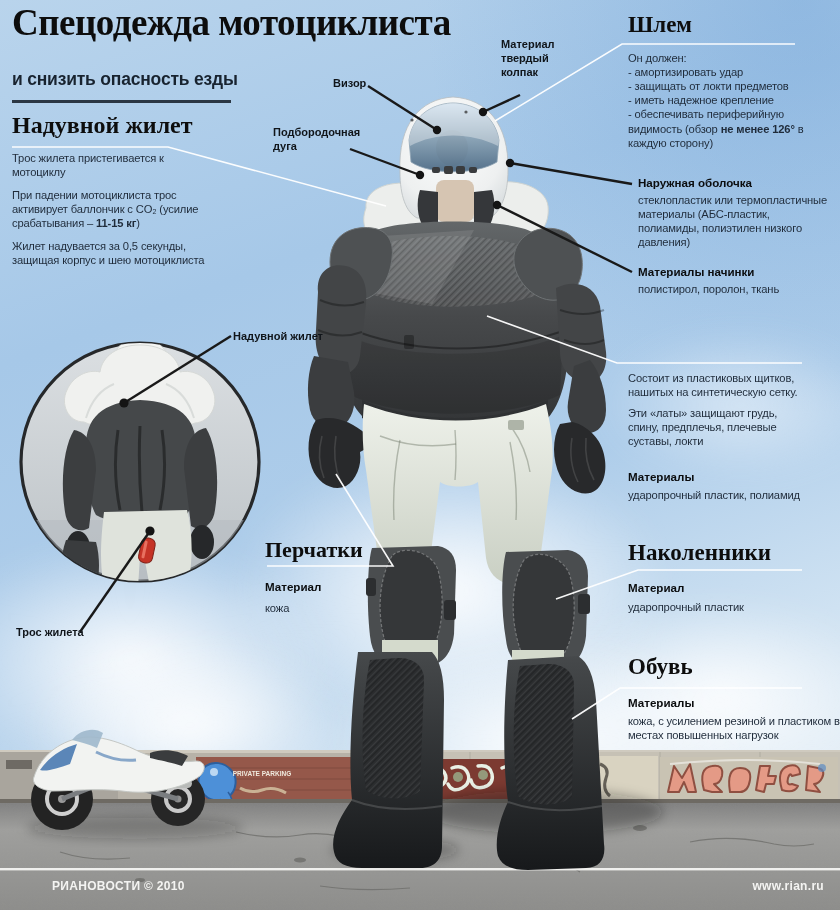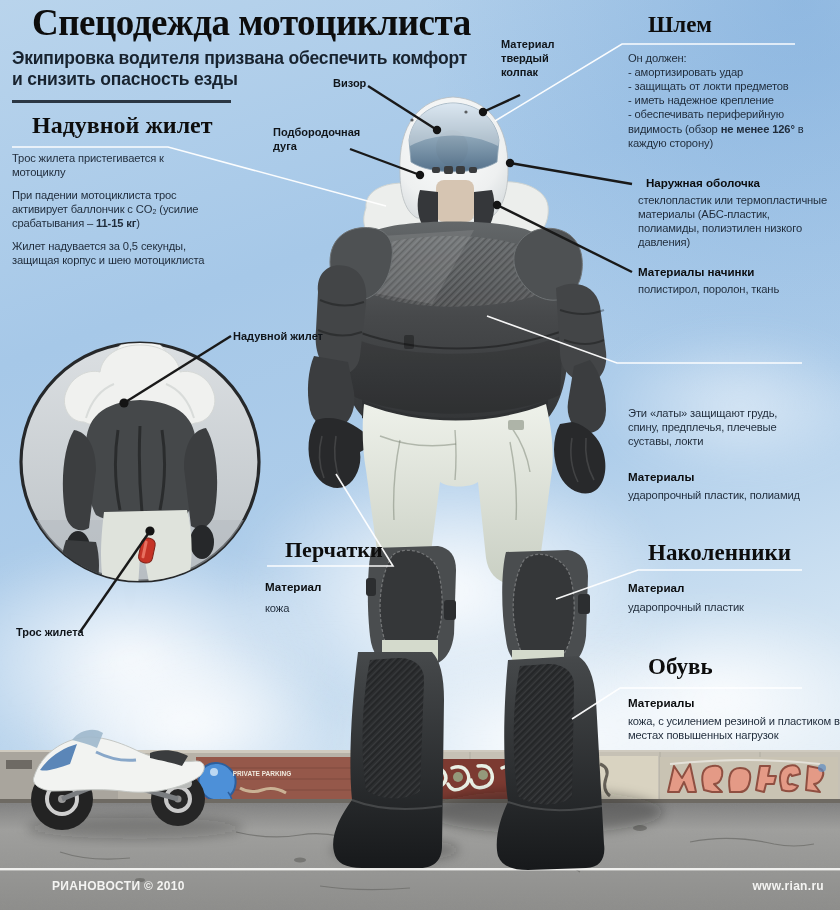--- a/index.html
+++ b/index.html
@@ -6,21 +6,21 @@
   .stage{position:relative;width:840px;height:910px;overflow:hidden;
          background:linear-gradient(160deg,#b9d4ec 0%,#a6c8e8 30%,#aecdea 55%,#cfe2f2 75%,#e2edf6 88%,#eaf1f7 100%);
          font-family:"Liberation Sans",sans-serif;}
   .abs{position:absolute;}
   .cloud{position:absolute;border-radius:50%;filter:blur(16px);background:radial-gradient(closest-side,rgba(255,255,255,.95),rgba(255,255,255,0));}
   .skytint{position:absolute;left:420px;top:0;width:420px;height:420px;
            background:radial-gradient(ellipse at 90% 0%,rgba(80,140,205,.28),rgba(80,140,205,0) 70%);}
   .body{font-size:11.2px;line-height:1.26;color:#1f2b3a;letter-spacing:-.15px;}
   .bold-label{font-weight:bold;font-size:11.6px;line-height:1.2;color:#0b0d0f;}
   .callout{font-weight:bold;font-size:11px;line-height:1.28;color:#10151a;}
-  .serif-h{font-family:"Liberation Serif","DejaVu Serif",serif;font-weight:bold;color:#0d0d0d;margin-left:20px;}
+  .serif-h{font-family:"Liberation Serif","DejaVu Serif",serif;font-weight:bold;color:#0d0d0d;}
   .h24{font-size:24px;} .h23{font-size:23px;} .h22{font-size:22px;}
   .title{font-size:37px;letter-spacing:-.5px;line-height:1.05;}
   .subtitle{font-weight:bold;font-size:17.5px;line-height:1.2;color:#18232f;letter-spacing:-.2px;}
   .rule{background:#2b3744;height:3px;width:219px;}
   .footer{font-weight:bold;font-size:12px;color:#f4f4f2;letter-spacing:.3px;margin-left:32px;}
   svg{display:block;}
   .nw{white-space:nowrap;}
 </style>
 </head>
 <body>
@@ -331,21 +331,20 @@
           <circle cx="497" cy="205" r="4.2"></circle>
         <circle cx="124" cy="403" r="4.6"></circle>
           <circle cx="150" cy="531" r="4.6"></circle>
       </g>
     </g>
   </svg>
 
   <div class="abs" style="left:0;top:0;width:840px;height:910px;z-index:2;">
 
     <div class="abs serif-h title" style="left:12px;top:4px;">Спецодежда мотоциклиста</div>
-    <div class="abs subtitle" style="left:12px;top:48px;">Экипировка водителя призвана обеспечить комфорт</div>
     <div class="abs subtitle" style="left:12px;top:69px;">и снизить опасность езды</div>
     <div class="abs rule" style="left:12px;top:100px;"></div>
 
     <div class="abs serif-h h24" style="left:12px;top:112px;">Надувной жилет</div>
     <div class="abs body" style="left:12px;top:151px;width:180px;">Трос жилета пристегивается к мотоциклу</div>
     <div class="abs body" style="left:12px;top:188px;width:205px;"><span>При падении мотоциклиста трос активирует баллончик с CO₂ (усилие срабатывания – </span><b>11-15 кг</b><span>)</span></div>
     <div class="abs body" style="left:12px;top:239px;width:215px;">Жилет надувается за 0,5 секунды, защищая корпус и шею мотоциклиста</div>
 
     <div class="abs callout nw" style="left:333px;top:76px;">Визор</div>
     <div class="abs callout" style="left:501px;top:37px;width:60px;">Материал твердый колпак</div>
@@ -353,26 +352,27 @@
 
     <div class="abs serif-h h23" style="left:628px;top:12px;">Шлем</div>
     <div class="abs body" style="left:628px;top:51px;width:182px;">
       <div>Он должен:</div>
       <div class="nw">- амортизировать удар</div>
       <div class="nw">- защищать от локти предметов</div>
       <div class="nw">- иметь надежное крепление</div>
       <div><span>- обеспечивать периферийную видимость (обзор </span><b>не менее 126°</b><span> в каждую сторону)</span></div>
     </div>
 
-    <div class="abs bold-label" style="left:638px;top:176px;margin-left:8px;">Наружная оболочка</div>
+    <div class="abs bold-label" style="left:638px;top:176px;">Наружная оболочка</div>
     <div class="abs body" style="left:638px;top:193px;width:195px;">стеклопластик или термопластичные материалы (АБС-пластик, полиамиды, полиэтилен низкого давления)</div>
 
     <div class="abs bold-label" style="left:638px;top:265px;">Материалы начинки</div>
     <div class="abs body" style="left:638px;top:282px;width:190px;">полистирол, поролон, ткань</div>
 
+    <div class="abs body" style="left:628px;top:371px;width:190px;">Состоит из пластиковых щитков, нашитых на синтетическую сетку.</div>
     <div class="abs body" style="left:628px;top:406px;width:180px;">Эти «латы» защищают грудь, спину, предплечья, плечевые суставы, локти</div>
     <div class="abs bold-label" style="left:628px;top:470px;">Материалы</div>
     <div class="abs body" style="left:628px;top:488px;width:200px;">ударопрочный пластик, полиамид</div>
 
     <div class="abs serif-h h22" style="left:265px;top:537px;">Перчатки</div>
     <div class="abs bold-label" style="left:265px;top:580px;">Материал</div>
     <div class="abs body" style="left:265px;top:601px;">кожа</div>
 
     <div class="abs serif-h h23" style="left:628px;top:540px;">Наколенники</div>
     <div class="abs bold-label" style="left:628px;top:581px;">Материал</div>

